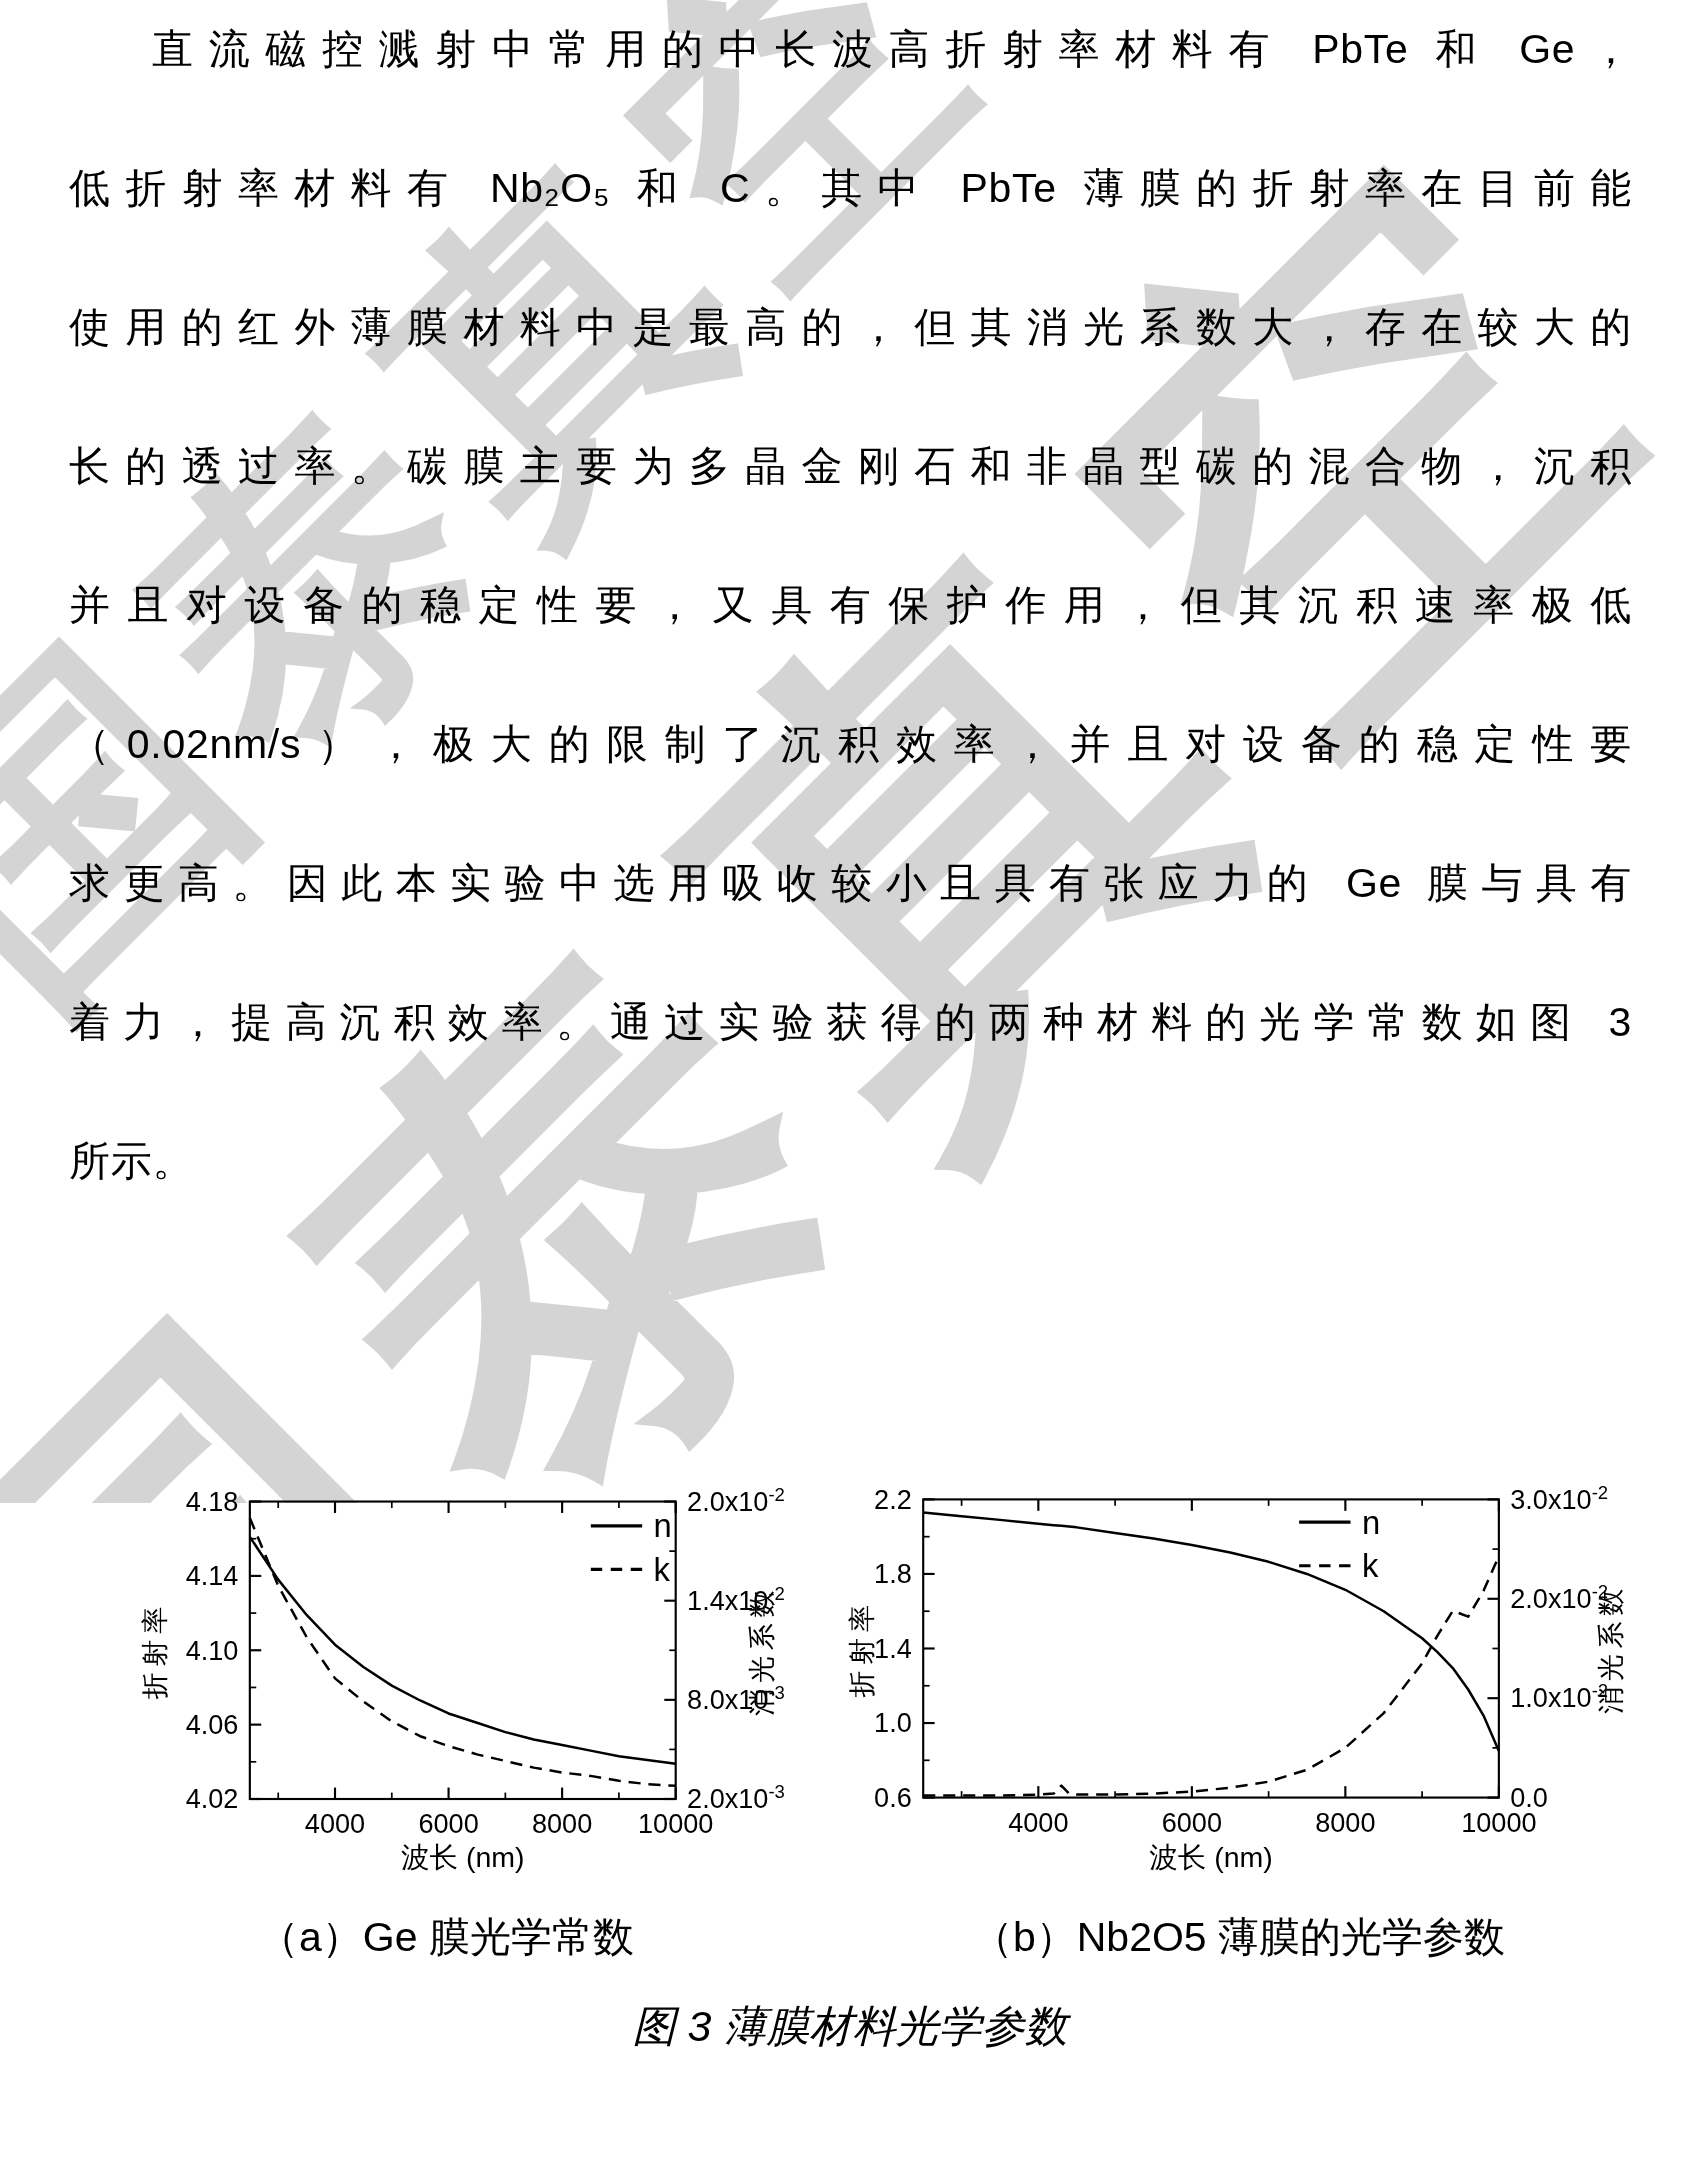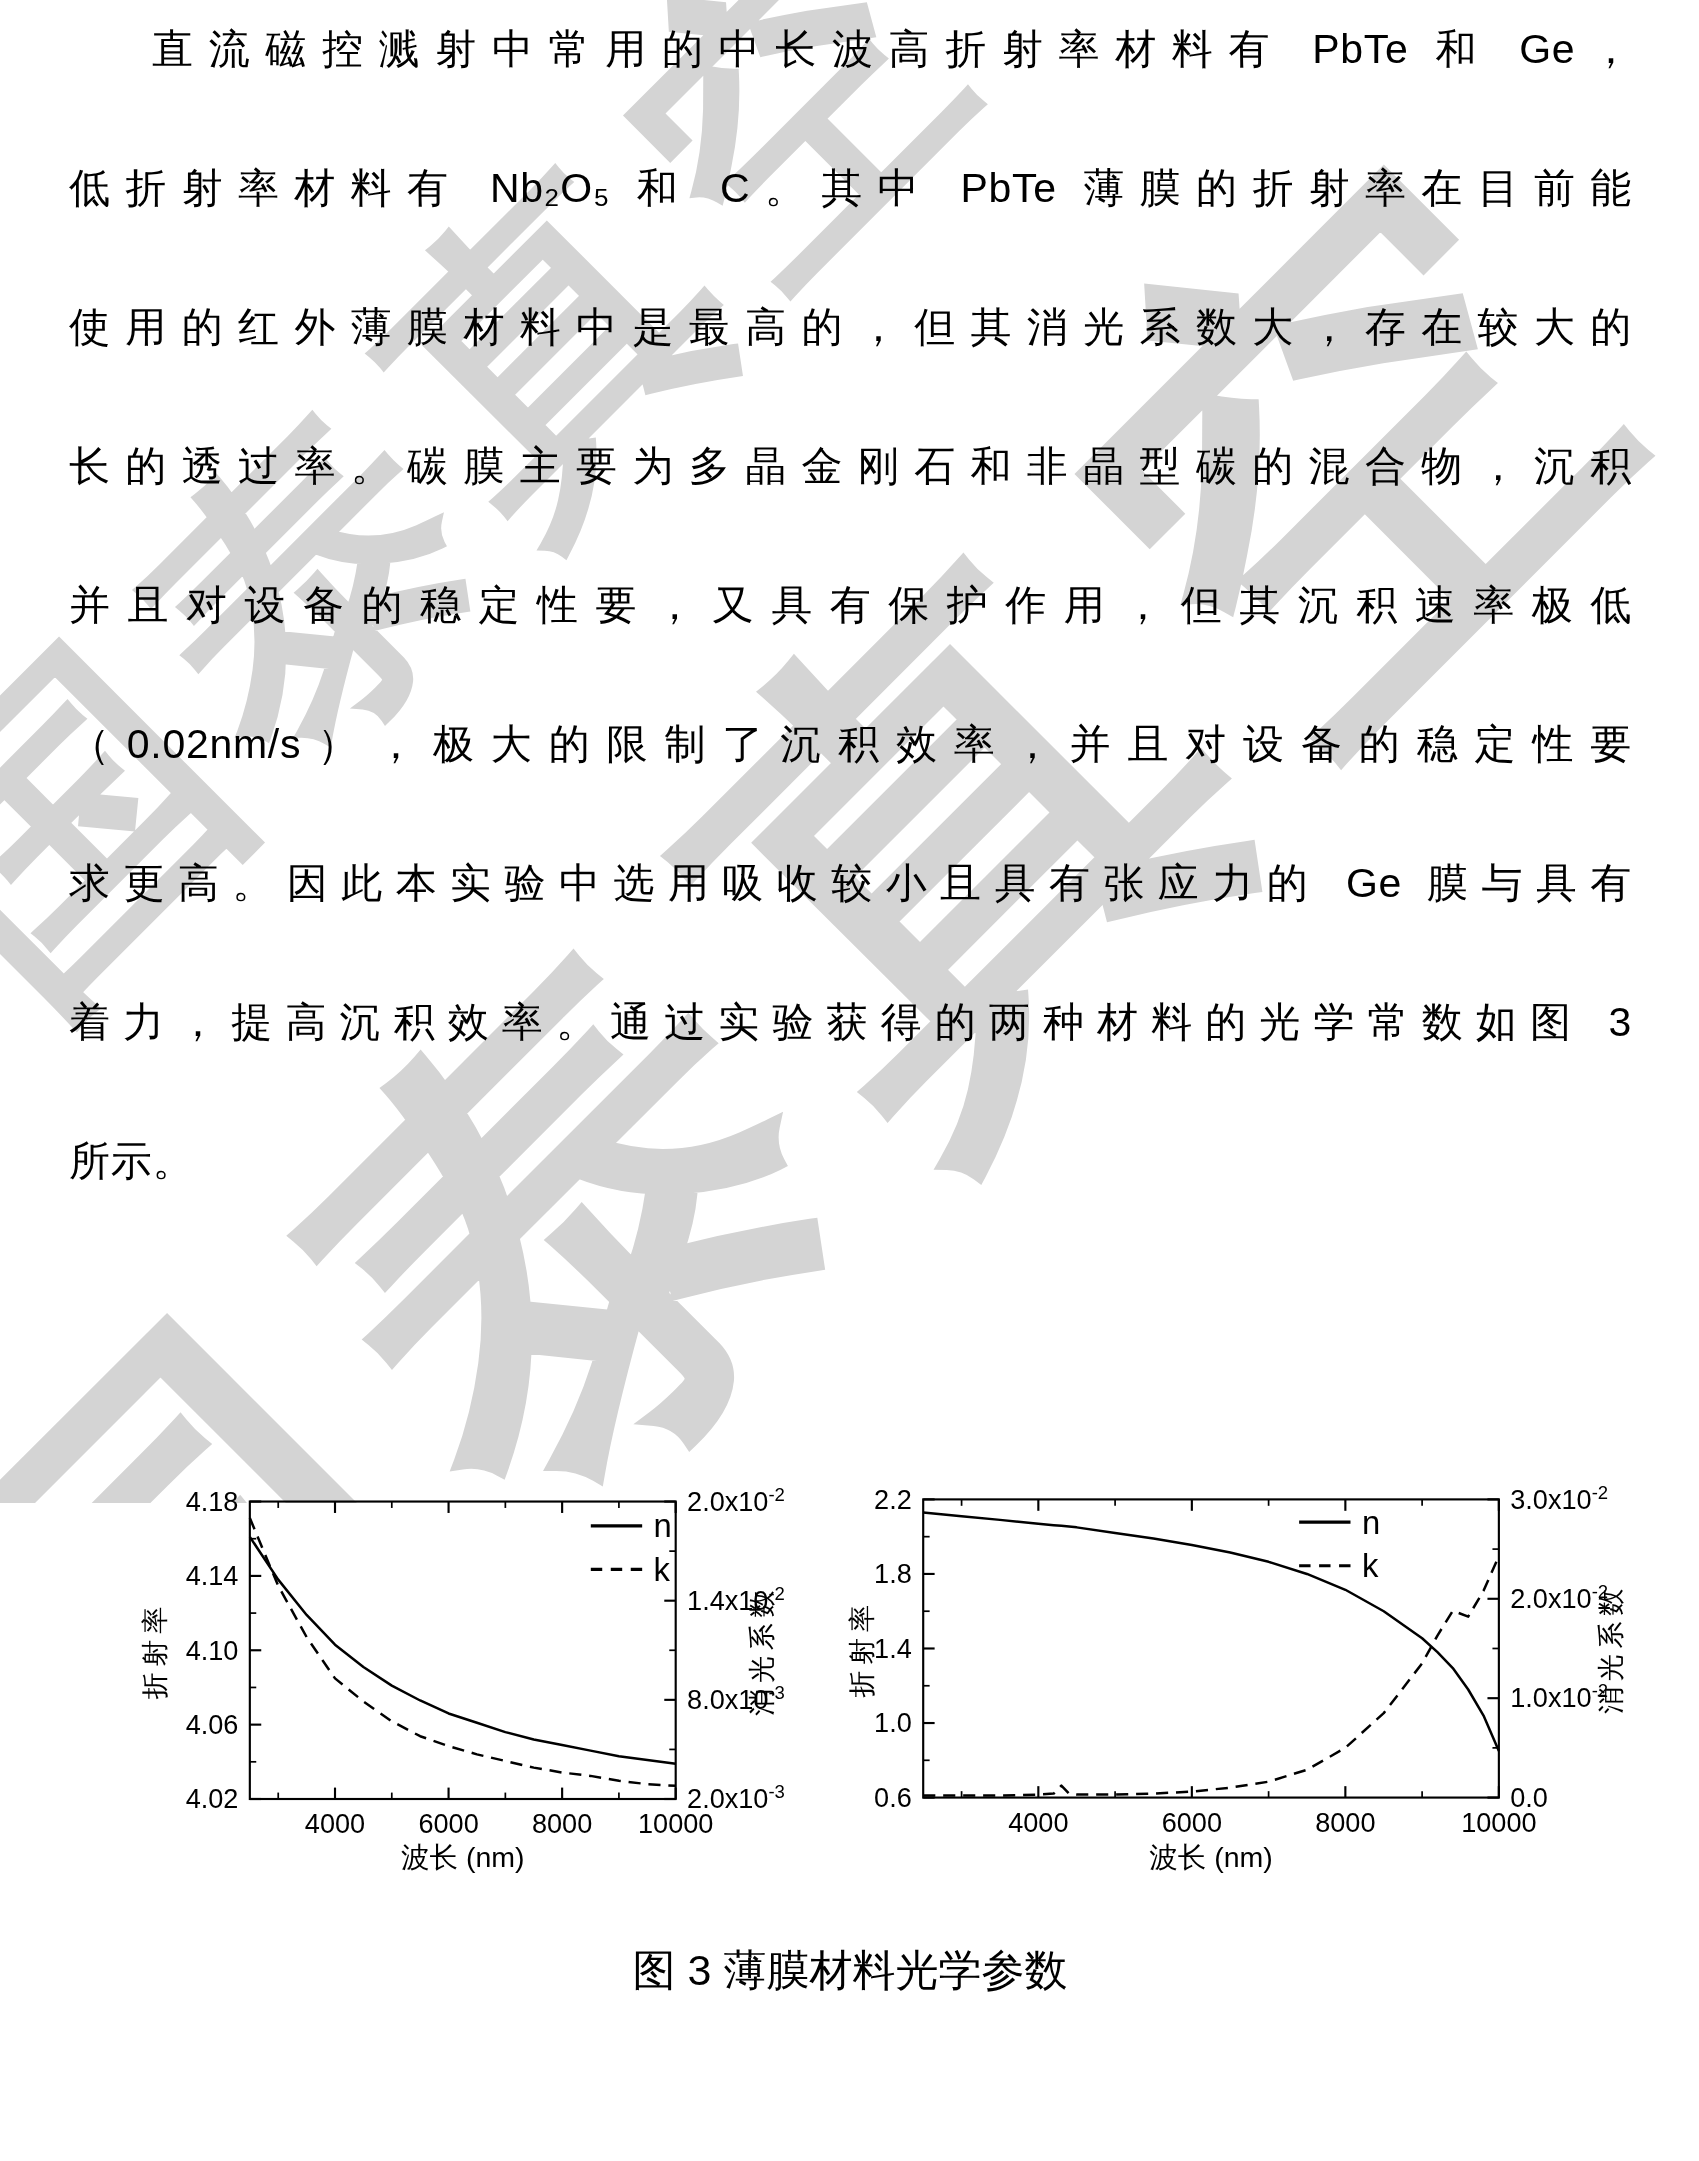--- a/index.html
+++ b/index.html
@@ -15,22 +15,22 @@
   .line{font-size:41px;line-height:139px;letter-spacing:0.7px;
         text-align:justify;text-align-last:justify;}
   .line:first-child{text-indent:83px;}
   .line:last-child{text-align-last:left;}
   .figure-row{position:absolute;left:57px;top:1478px;display:flex;z-index:1;}
   .chart-box{position:relative;}
   .caption-row{position:absolute;left:57px;top:1910px;width:1585px;display:flex;z-index:1;}
   .cap{font-size:41px;text-align:center;}
   .cap-a{width:778px;}
   .cap-b{width:807px;}
-  .fig-caption{position:absolute;left:0;top:1942px;width:1700px;text-align:center;
-        font-size:43px;z-index:1;}
+  .fig-caption{position:absolute;left:0;top:1998px;width:1700px;text-align:center;
+        font-size:43px;z-index:1;font-style:italic;}
   svg text{fill:#000;font-family:"Liberation Sans","DejaVu Sans",sans-serif;}
 </style>
 </head>
 <body>
 
 <div class="page">
 
   <div class="watermark-layer">
     <span class="wm wm1" style="color: rgb(212, 212, 212);">国泰真空</span>
     <span class="wm wm2" style="color: rgb(212, 212, 212);">国泰真空</span>
@@ -162,17 +162,21 @@
           <line x1="650" y1="62" x2="722" y2="62" stroke="#000" stroke-width="4.5"></line>
           <text x="738" y="78" font-size="46" text-anchor="start">n</text>
           <line x1="650" y1="123" x2="722" y2="123" stroke="#000" stroke-width="4.5" stroke-dasharray="16 12"></line>
           <text x="738" y="139" font-size="46" text-anchor="start">k</text>
           <path d="M123.0 48.3 L176.8 53.5 L230.6 58.7 L284.4 64.0 L305.9 66.1 L316.7 67.1 L327.4 68.1 L338.2 69.2 L392.0 77.0 L445.8 84.9 L499.6 94.0 L553.4 104.5 L607.2 117.5 L661.0 134.5 L714.8 156.7 L768.6 186.8 L822.4 224.6 L843.9 244.2 L865.4 266.4 L887.0 296.5 L908.5 333.1 L930.0 382.7" fill="none" stroke="#000" stroke-width="3.5" stroke-linejoin="round"></path>
           <path d="M123.0 445.2 L176.8 445.2 L230.6 445.2 L284.4 443.8 L305.9 442.4 L316.7 431.3 L327.4 442.4 L338.2 443.8 L392.0 443.8 L445.8 442.4 L499.6 439.6 L553.4 434.1 L607.2 425.7 L661.0 409.0 L714.8 378.3 L768.6 329.6 L822.4 259.9 L843.9 220.9 L865.4 186.1 L887.0 194.4 L908.5 158.2 L930.0 109.4" fill="none" stroke="#000" stroke-width="3.5" stroke-linejoin="round" stroke-dasharray="17 11"></path>
         </svg>
     </div>
   </div>
 
+  <div class="caption-row">
+    <div class="cap cap-a">（a）Ge 膜光学常数</div>
+    <div class="cap cap-b">（b）Nb2O5 薄膜的光学参数</div>
+  </div>
 
   <div class="fig-caption">图 3 薄膜材料光学参数</div>
 
 </div>
 
 
 </body></html>

